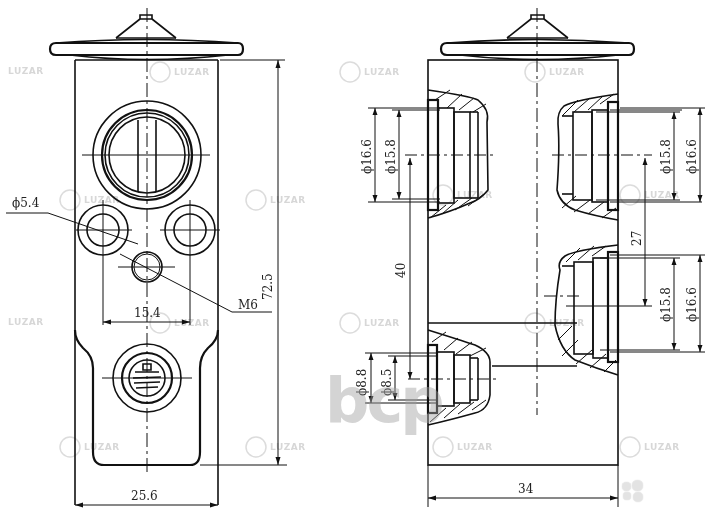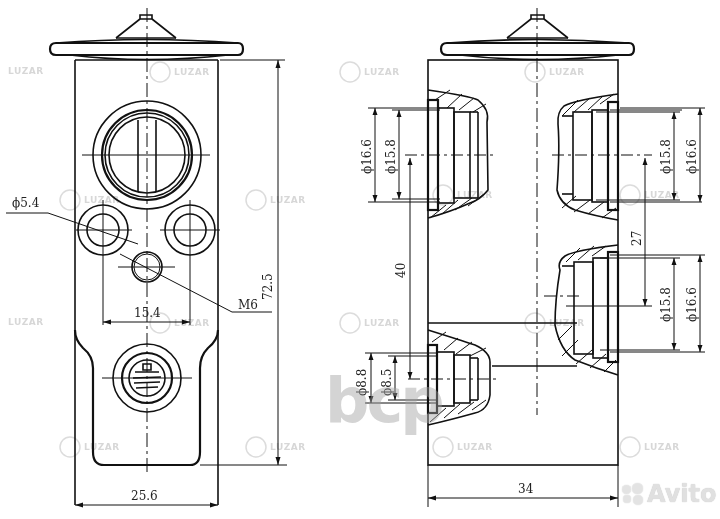--- a/index.html
+++ b/index.html
@@ -315,14 +315,13 @@
 </svg>
 
 <div class="bcp">bcp</div>
 <div class="avito">
   <div class="dots">
     <span style="left:0;top:2px;width:9px;height:9px"></span>
     <span style="left:10px;top:0;width:11px;height:11px"></span>
     <span style="left:1px;top:12px;width:8px;height:8px"></span>
     <span style="left:11px;top:12px;width:10px;height:10px"></span>
   </div>
-  <span>Avito</span>
 </div>
 
 </body></html>

